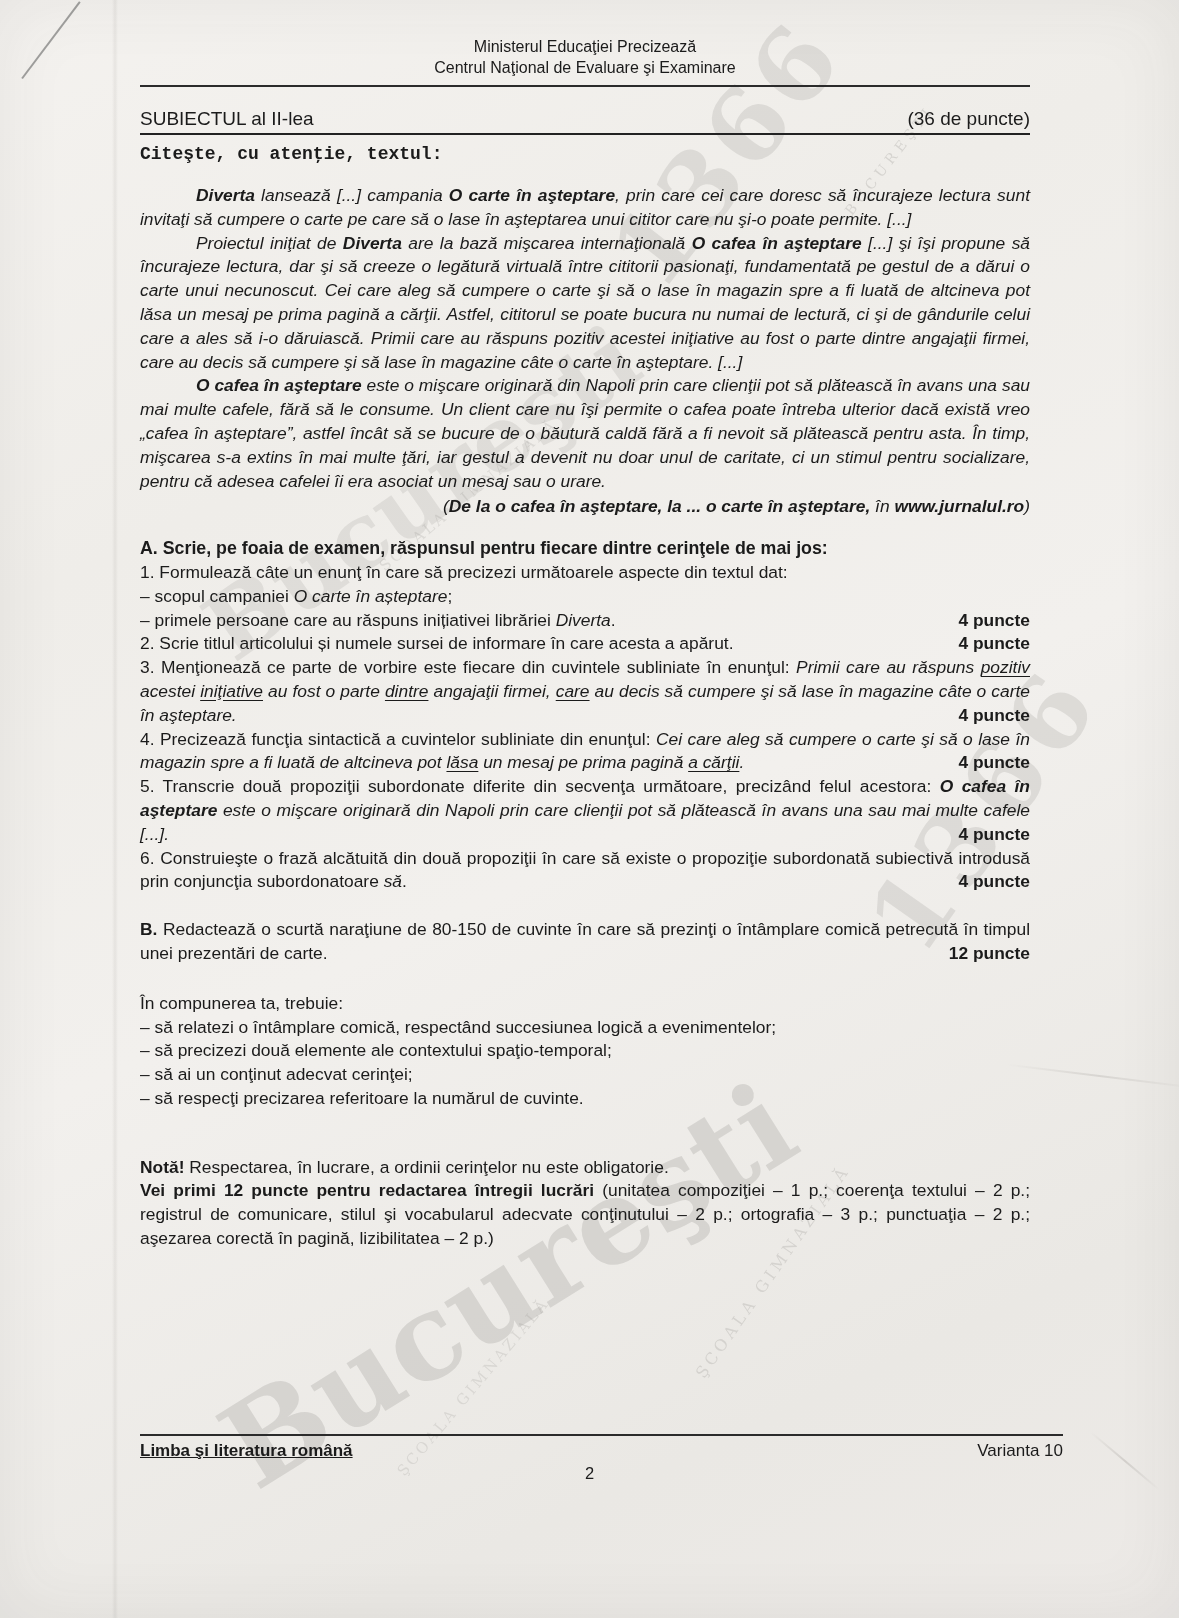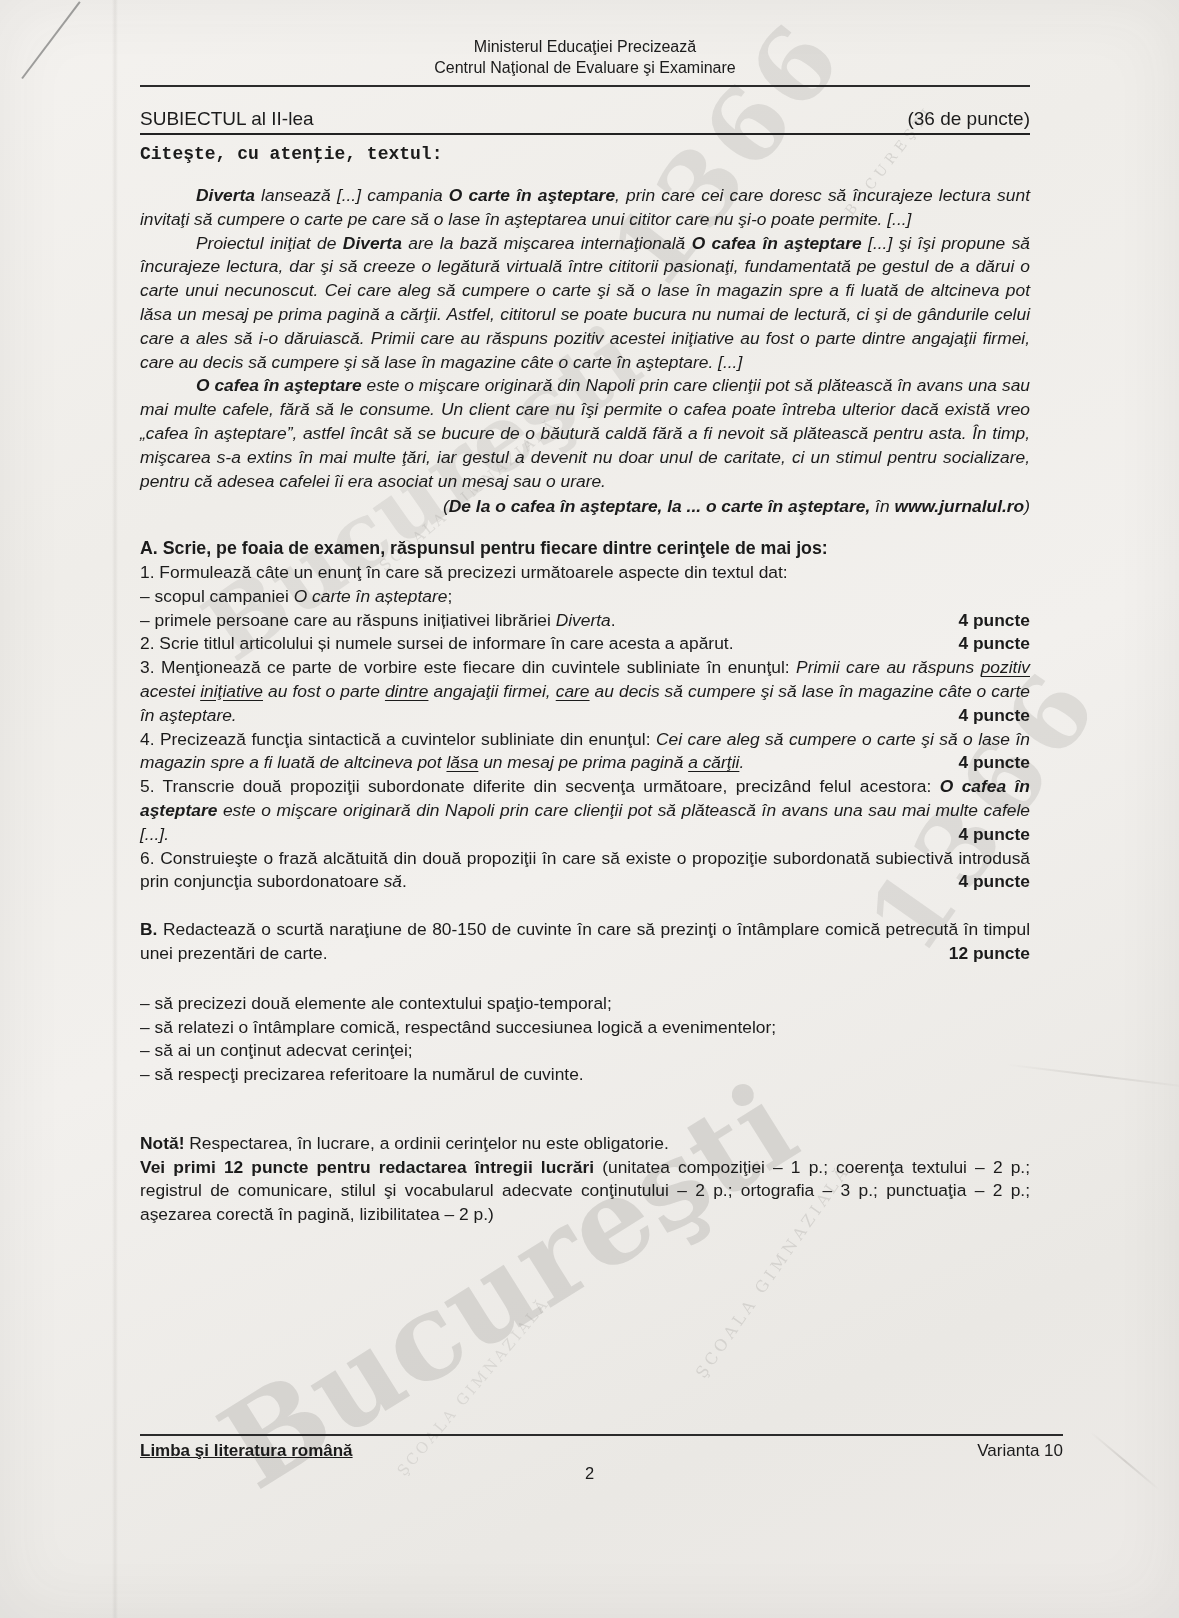--- a/index.html
+++ b/index.html
@@ -122,22 +122,23 @@
     </div>
 
     <div class="sect section-b">
       <div class="task">
         <span><span class="fb">B.</span><span> Redactează o scurtă naraţiune de 80-150 de cuvinte în care să prezinţi o întâmplare comică petrecută în timpul unei prezentări de carte.</span></span>
         <span class="pts">12 puncte</span>
       </div>
     </div>
 
     <div class="sect requirements">
+      <div class="req-item">În compunerea ta, trebuie:</div>
+      <div class="req-item">– să relatezi o întâmplare comică, respectând succesiunea logică a evenimentelor;</div>
       <div class="req-item">– să precizezi două elemente ale contextului spaţio-temporal;</div>
-      <div class="req-item">– să relatezi o întâmplare comică, respectând succesiunea logică a evenimentelor;</div>
       <div class="req-item">– să ai un conţinut adecvat cerinţei;</div>
       <div class="req-item">– să respecţi precizarea referitoare la numărul de cuvinte.</div>
     </div>
 
     <div class="sect note">
       <div><span class="fb">Notă!</span><span> Respectarea, în lucrare, a ordinii cerinţelor nu este obligatorie.</span></div>
       <div><span class="fb">Vei primi 12 puncte pentru redactarea întregii lucrări</span><span> (unitatea compoziţiei – 1 p.; coerenţa textului – 2 p.; registrul de comunicare, stilul şi vocabularul adecvate conţinutului – 2 p.; ortografia – 3 p.; punctuaţia – 2 p.; aşezarea corectă în pagină, lizibilitatea – 2 p.)</span></div>
     </div>
 
   </div>

